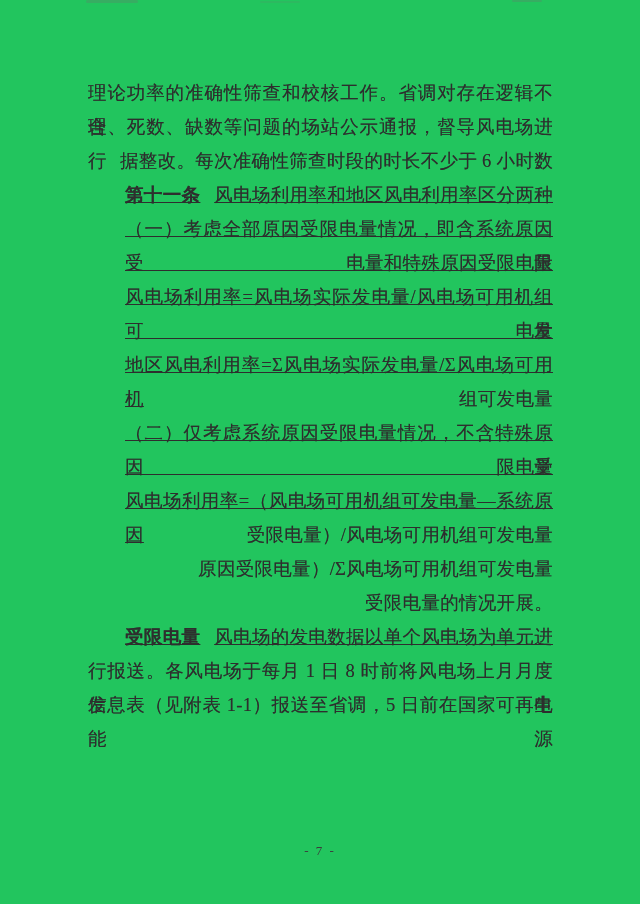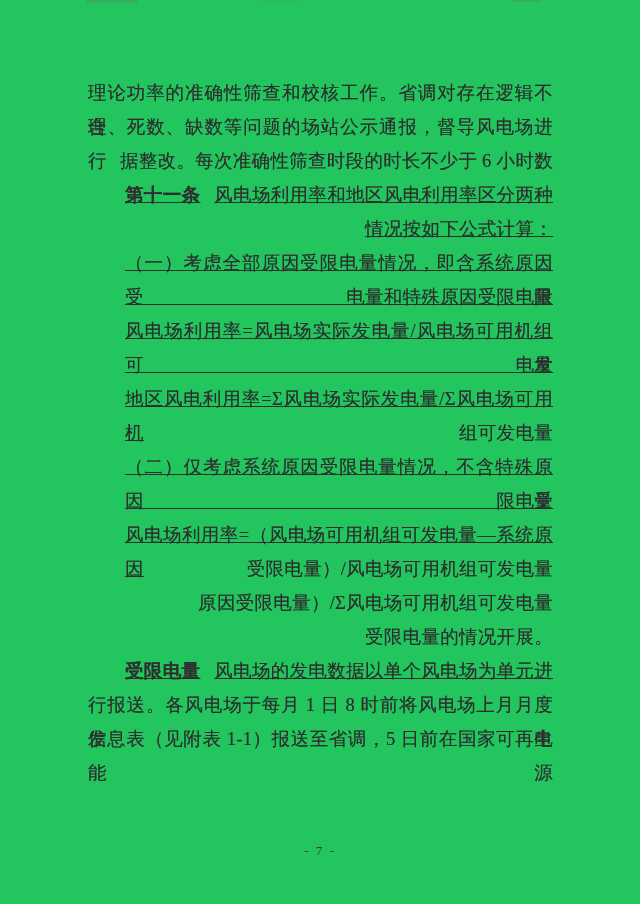--- a/index.html
+++ b/index.html
@@ -68,21 +68,20 @@
 <div class="page">
   <div class="smudge s1"></div>
   <div class="smudge s2"></div>
   <div class="smudge s3"></div>
 
   <div class="content">
     <div class="ln j">理论功率的准确性筛查和校核工作。省调对存在逻辑不合</div>
     <div class="ln j">理、死数、缺数等问题的场站公示通报，督导风电场进行数</div>
     <div class="ln">据整改。每次准确性筛查时段的时长不少于 6 小时。</div>
     <div class="ln j ind"><span class="art">第十一条</span><span>风电场利用率和地区风电利用率区分两种</span></div>
-    <div class="ln ind">情况按如下公式计算：</div>
     <div class="ln j ind">（一）考虑全部原因受限电量情况，即含系统原因受限</div>
     <div class="ln">电量和特殊原因受限电量</div>
     <div class="ln j ind">风电场利用率=风电场实际发电量/风电场可用机组可发</div>
     <div class="ln">电量</div>
     <div class="ln j ind">地区风电利用率=Σ风电场实际发电量/Σ风电场可用机</div>
     <div class="ln">组可发电量</div>
     <div class="ln j ind">（二）仅考虑系统原因受限电量情况，不含特殊原因受</div>
     <div class="ln">限电量</div>
     <div class="ln j ind">风电场利用率=（风电场可用机组可发电量—系统原因</div>
     <div class="ln">受限电量）/风电场可用机组可发电量</div>

